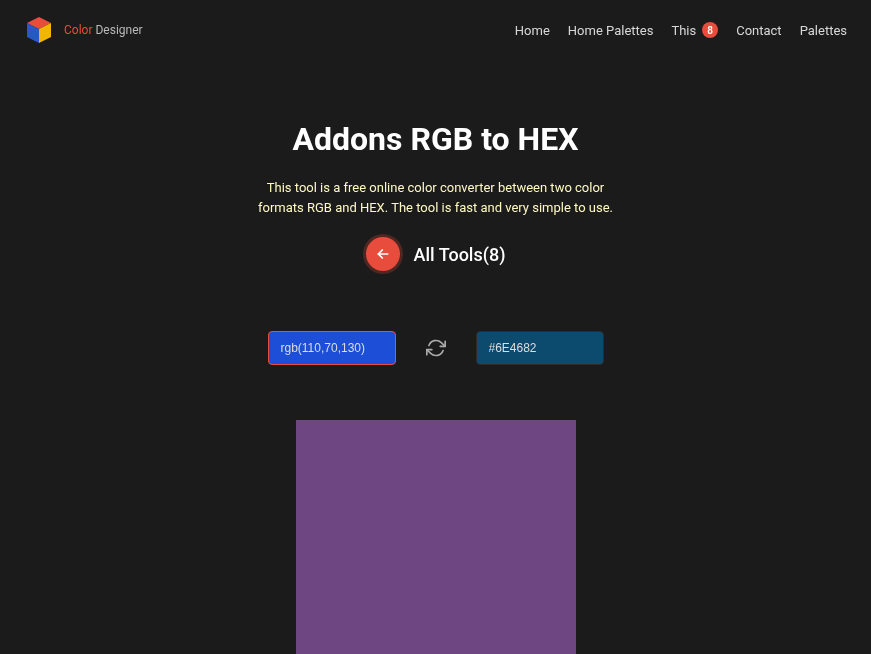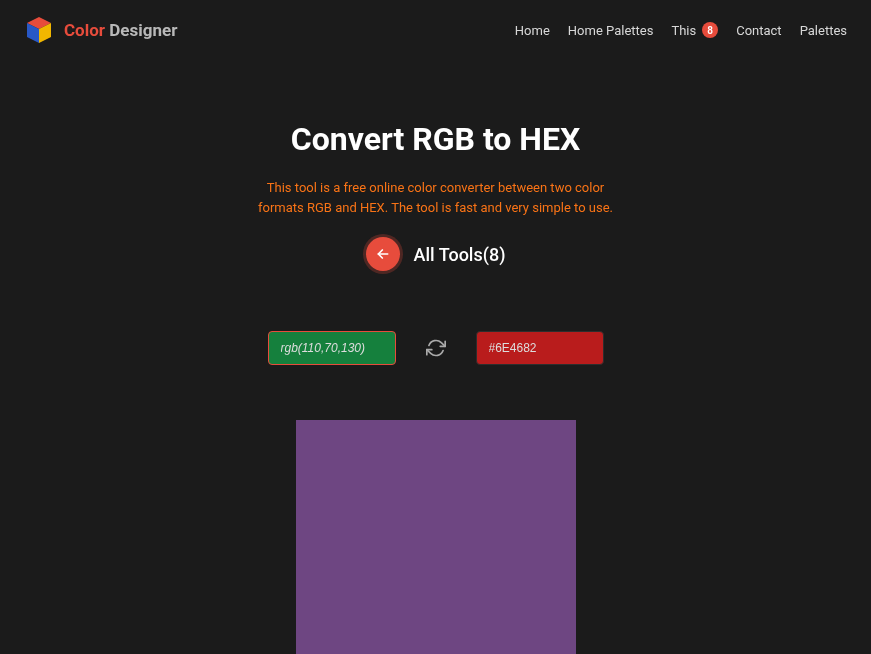--- a/index.html
+++ b/index.html
@@ -22,22 +22,22 @@
       display: flex;
       align-items: center;
       gap: 10px;
     }
     .logo-cube {
       width: 30px;
       height: 30px;
       position: relative;
     }
     .logo-text {
-      font-size: 17px;
-      font-weight: 700;
+      font-size: 12px;
+      font-weight: 400;
     }
     .logo-text .c1 { color: #e74c3c; }
     .logo-text .c2 { color: #b9b9b9; }
     .nav {
       display: flex;
       gap: 18px;
       align-items: center;
       margin-left: 32px;
     }
     .nav-item {
@@ -64,21 +64,21 @@
       text-align: center;
       padding-top: 60px;
     }
     .title {
       font-size: 32px;
       font-weight: 700;
       color: #fff;
       margin-bottom: 20px;
     }
     .desc {
-      color: #f97316;
+      color: #fef9c3;
       font-size: 13px;
       line-height: 1.5;
       max-width: 360px;
       margin: 8px auto 20px auto;
     }
     .all-tools {
       display: inline-flex;
       align-items: center;
       gap: 14px;
       cursor: pointer;
@@ -109,26 +109,25 @@
     .input {
       width: 128px;
       height: 34px;
       border-radius: 4px;
       font-size: 12px;
       padding: 0 12px;
       color: #ddd;
       outline: none;
     }
     .input-left {
-      background: #15803d;
+      background: #1d4ed8;
       border: 1px solid #e74c3c;
-      font-style: italic;
     }
     .input-right {
-      background: #b91c1c;
+      background: #0c4a6e;
       border: 1px solid #2d2d2d;
     }
     .swap-icon {
       color: #aaa;
       display: flex;
       align-items: center;
       justify-content: center;
     }
     .preview {
       width: 280px;
@@ -166,21 +165,21 @@
     <div class="nav-item">
         <span>Contact</span>
       </div>
     <div class="nav-item">
         <span>Palettes</span>
       </div>
   </div>
 </div>
 
 <div class="main">
-  <h1 class="title">Convert RGB to HEX</h1>
+  <h1 class="title">Addons RGB to HEX</h1>
   <p class="desc">This tool is a free online color converter between two color formats RGB and HEX. The tool is fast and very simple to use.</p>
 
   <div class="all-tools">
     <div class="back-circle">
       <svg width="16" height="16" viewBox="0 0 24 24" fill="none" stroke="#fff" stroke-width="2.5" stroke-linecap="round" stroke-linejoin="round">
         <line x1="19" y1="12" x2="5" y2="12"></line>
         <polyline points="11,18 5,12 11,6"></polyline>
       </svg>
     </div>
     <span class="all-tools-label">All Tools(8)</span>

